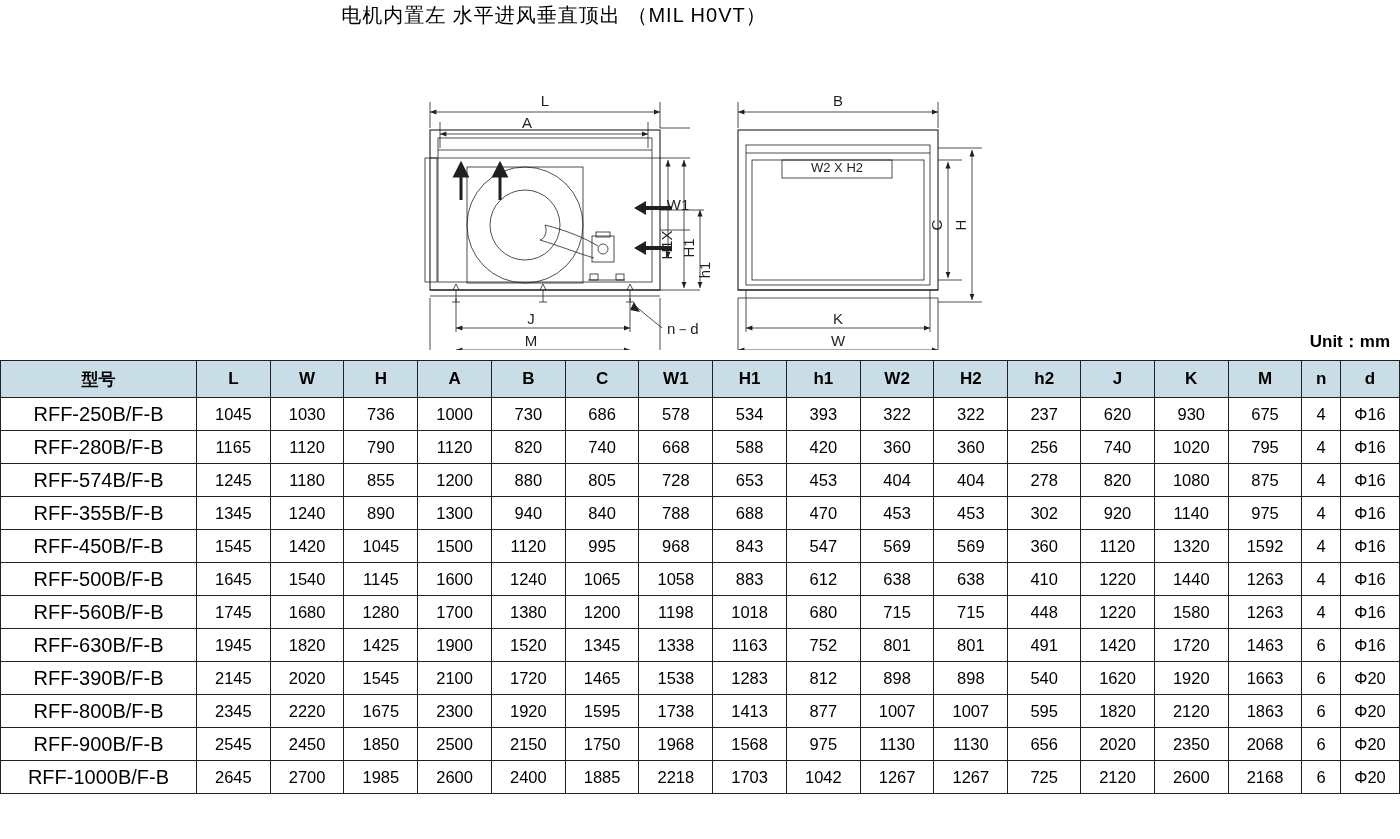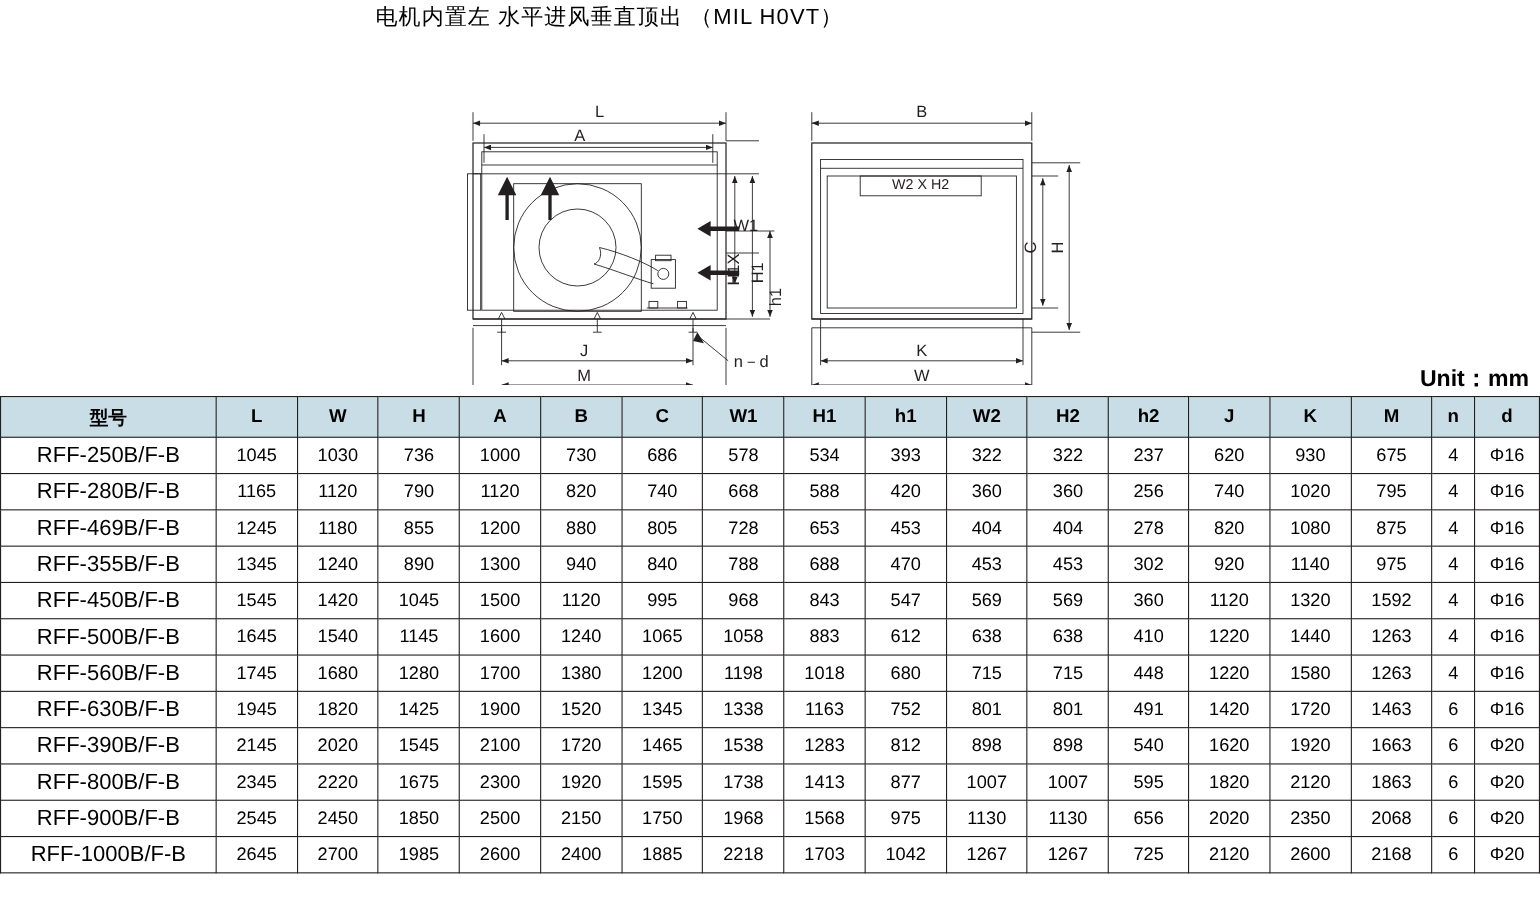--- a/index.html
+++ b/index.html
@@ -13,21 +13,21 @@
   
   .title{
     position:absolute;top:2px;left:0;width:1108px;
     text-align:center;font-size:20px;letter-spacing:1px;
   }
   
   .drawing{
     position:absolute;top:40px;left:0;width:1400px;height:300px;
   }
   .unit{
-    position:absolute;right:10px;top:330px;font-size:21px;font-weight:bold;
+    position:absolute;right:10px;top:330px;font-size:17px;font-weight:bold;
   }
   
   table.spec{
     position:absolute;left:0;top:360px;
     border-collapse:collapse;
     width:1400px;
     font-size:16.5px;
     border-radius:32px;
   }
   table.spec th, table.spec td{
@@ -254,21 +254,21 @@
         <td class="c-num">360</td>
         <td class="c-num">360</td>
         <td class="c-num">256</td>
         <td class="c-num">740</td>
         <td class="c-num">1020</td>
         <td class="c-num">795</td>
         <td class="c-n">4</td>
         <td class="c-d">Φ16</td>
       </tr>
       <tr>
-        <td class="c-model model">RFF-469B/F-B</td>
+        <td class="c-model model">RFF-574B/F-B</td>
         <td class="c-num">1245</td>
         <td class="c-num">1180</td>
         <td class="c-num">855</td>
         <td class="c-num">1200</td>
         <td class="c-num">880</td>
         <td class="c-num">805</td>
         <td class="c-num">728</td>
         <td class="c-num">653</td>
         <td class="c-num">453</td>
         <td class="c-num">404</td>

